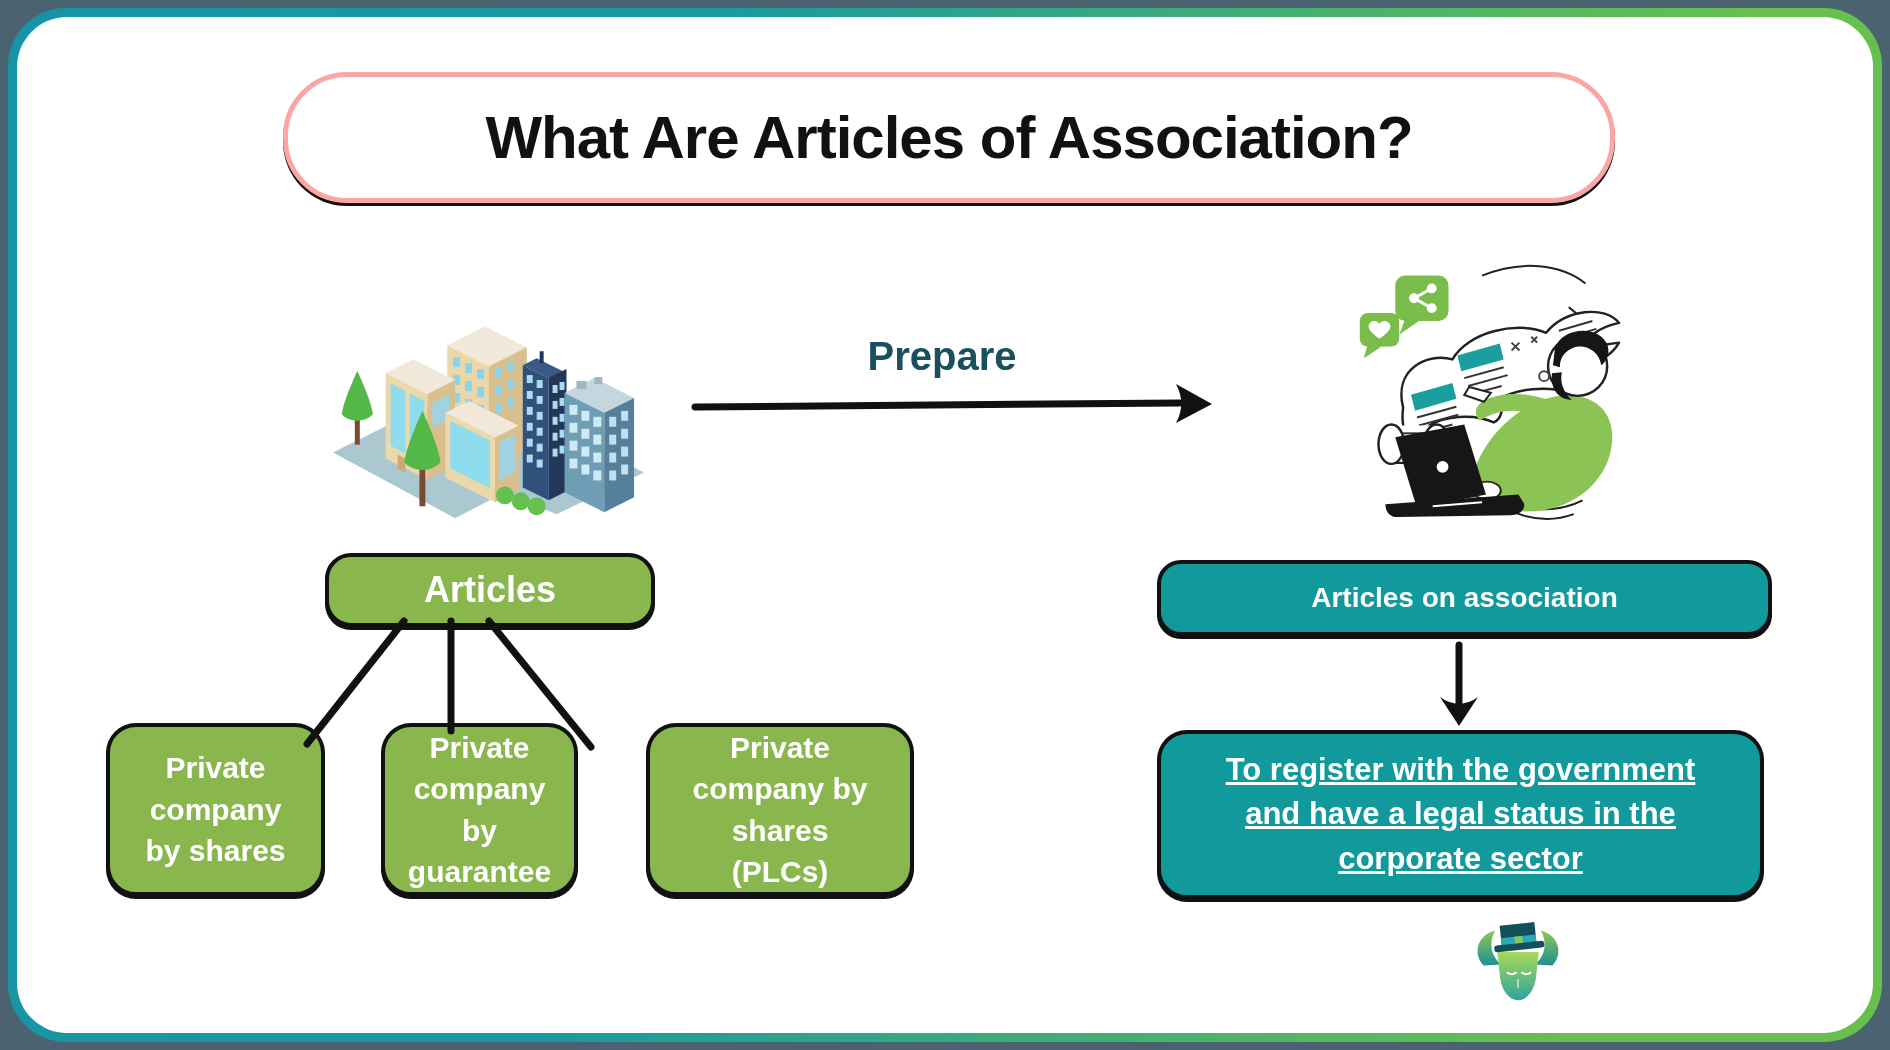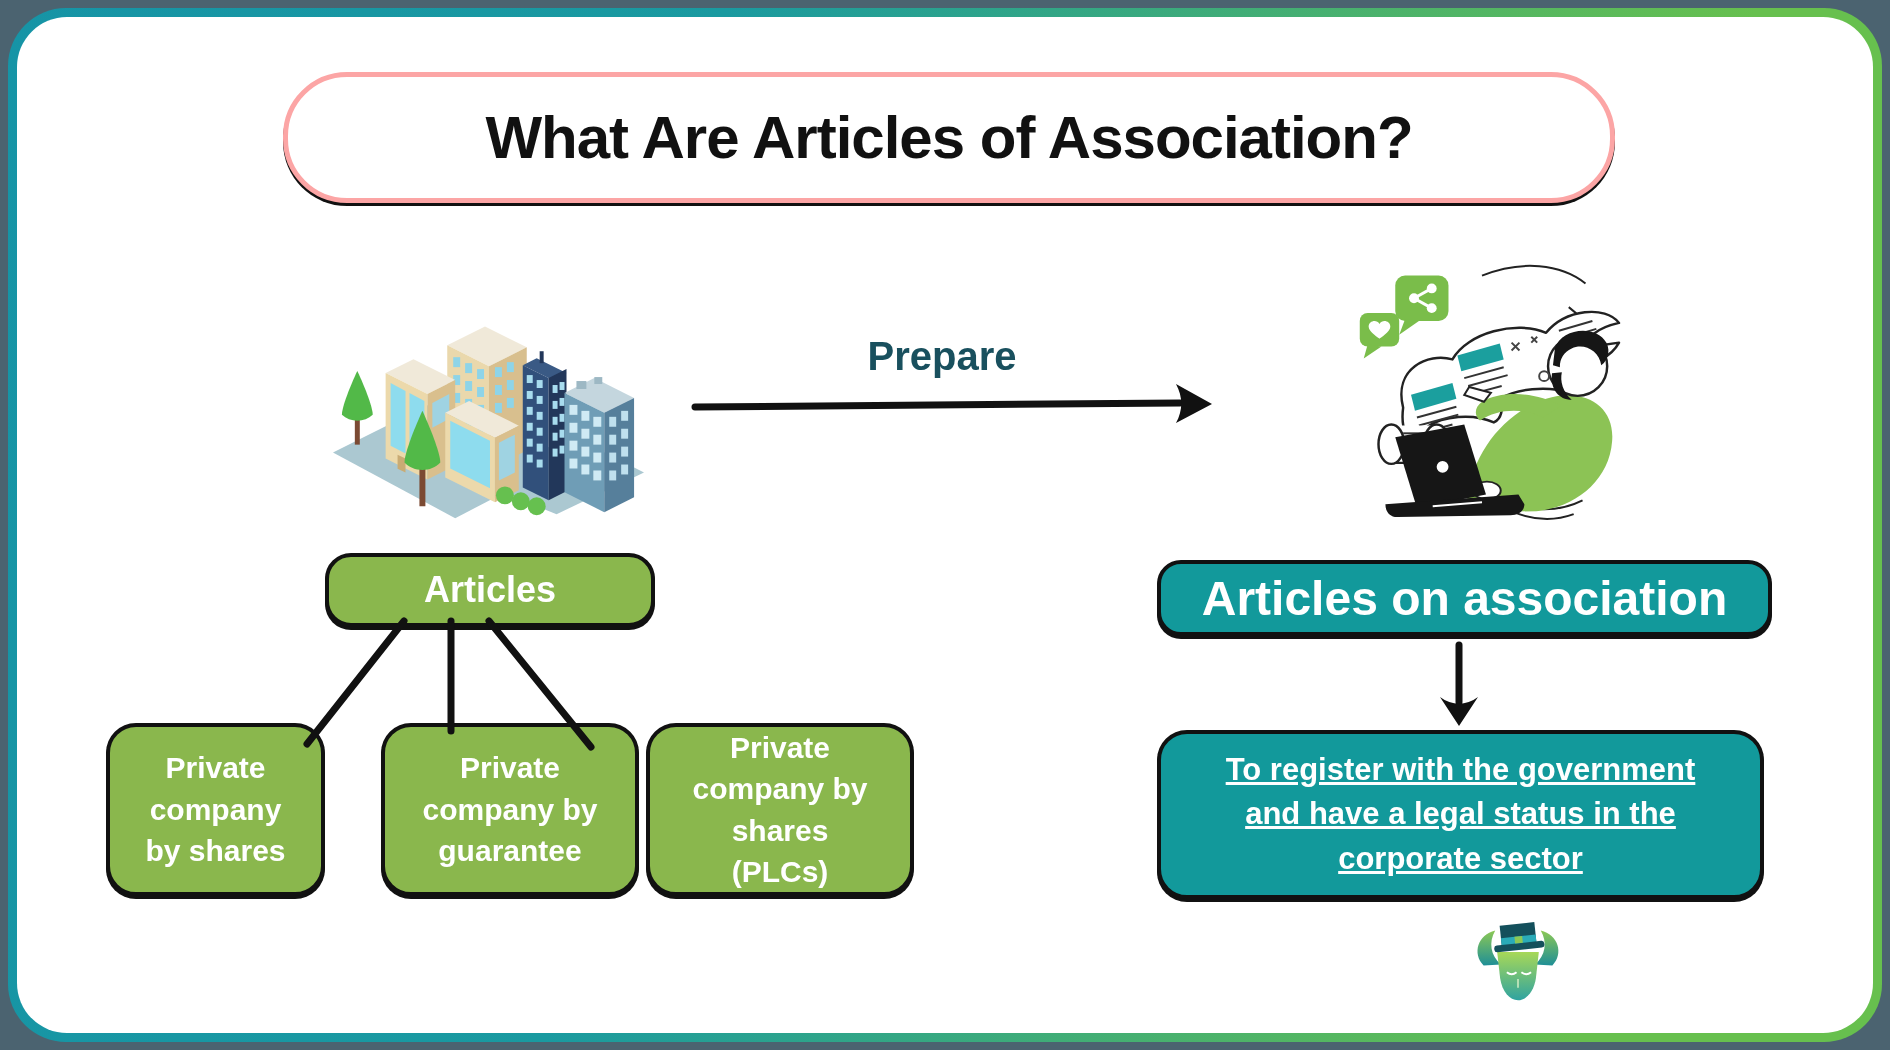--- a/index.html
+++ b/index.html
@@ -26,23 +26,23 @@
     text-align:center;
   }
   .teal-box{
     background:#12999b;border:4px solid #111;box-shadow:0 3px 0 #111;
     color:#fff;font-weight:bold;display:flex;align-items:center;justify-content:center;
     text-align:center;
   }
   .companies-box{left:325px;top:553px;width:322px;height:66px;border-radius:26px;font-size:36px;}
   .type-box{top:723px;height:173px;border-radius:30px;font-size:30px;line-height:1.38;padding:0 30px;box-sizing:border-box;}
   .type-1{left:106px;width:219px;}
-  .type-2{left:381px;width:258px;}
+  .type-2{left:381px;width:197px;}
   .type-3{left:646px;width:268px;}
-  .articles-box{left:1157px;top:560px;width:607px;height:68px;border-radius:24px;font-size:48px;}
+  .articles-box{left:1157px;top:560px;width:607px;height:68px;border-radius:24px;font-size:28px;}
   .purpose-box{left:1157px;top:730px;width:607px;height:169px;border-radius:30px;
     font-size:31px;line-height:1.42;padding:0 40px;box-sizing:border-box;text-decoration:underline;}
   .prepare-label{
     left:692px;top:334px;width:500px;text-align:center;
     font-size:40px;font-weight:bold;color:#19505e;
   }
   .arrow-layer{left:0;top:0;width:1890px;height:1050px;pointer-events:none;}
   .logo-row{left:1472px;top:922px;display:flex;align-items:center;gap:10px;}
   .logo-text{font-size:44px;font-weight:bold;letter-spacing:-0.5px;white-space:nowrap;}
   .logo-text .ws{color:#23606a;}

